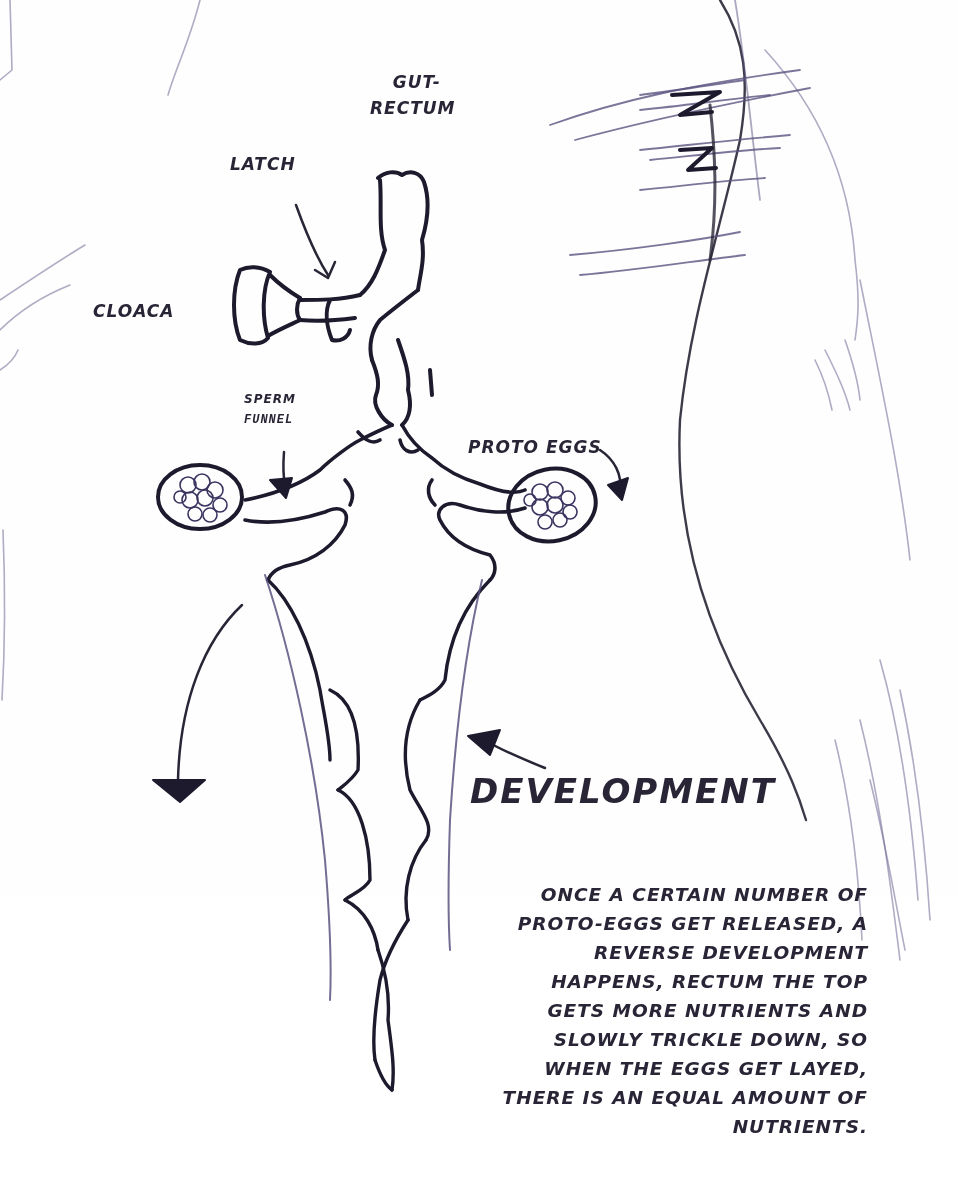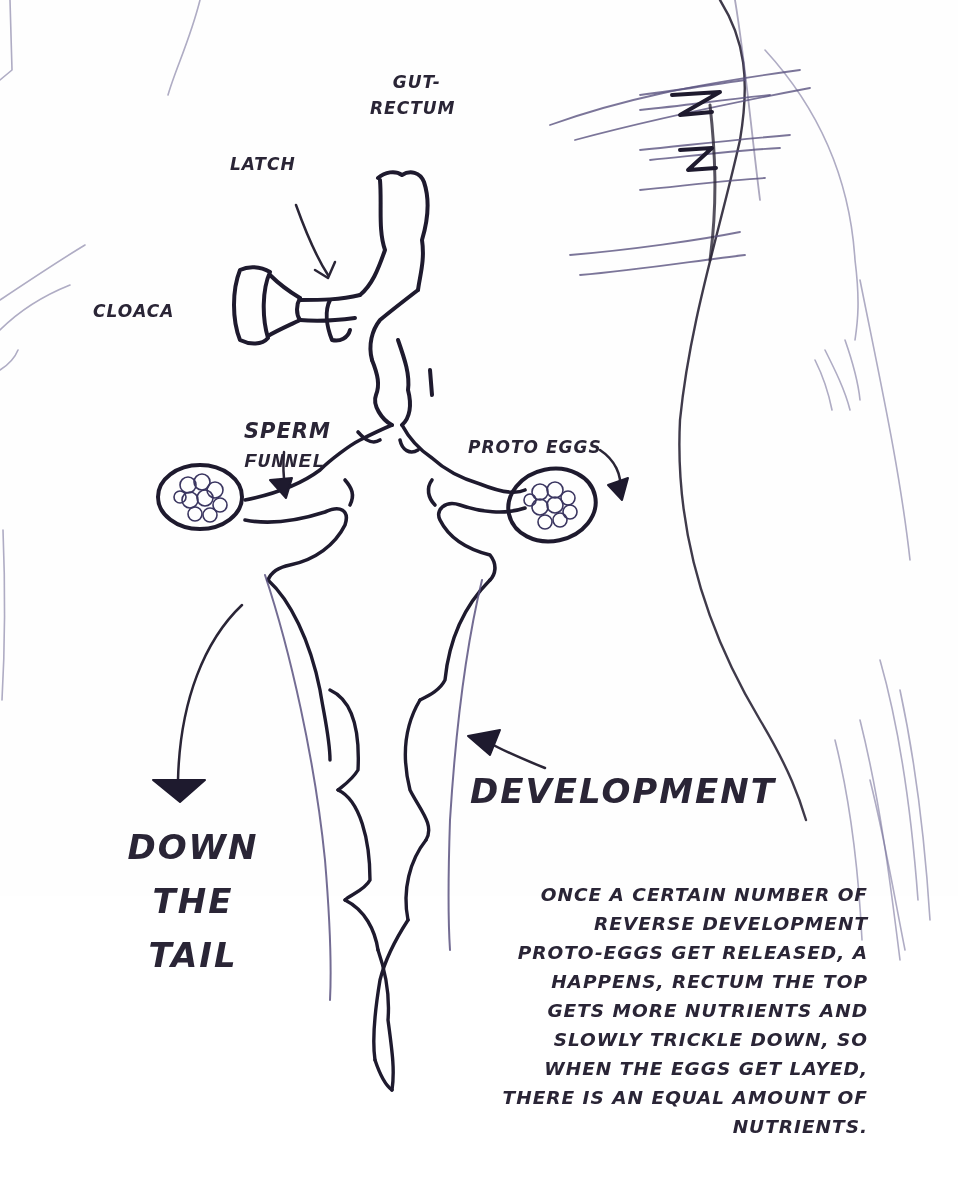--- a/index.html
+++ b/index.html
@@ -11,21 +11,21 @@
     font-family: "DejaVu Sans", sans-serif;
     font-weight: bold;
     font-style: oblique;
     color: #2a2536;
     text-transform: uppercase;
     line-height: 1;
     white-space: nowrap;
     letter-spacing: 1px;
   }
   .small { font-size: 17px; text-align: right; }
-  .tiny { font-size: 21px; margin-top: 28px; }
+  .tiny { font-size: 12px; }
   .big { font-size: 34px; letter-spacing: 2px; }
   .center { text-align: center; }
   .para {
     position: absolute;
     left: 448px; top: 880px; width: 420px;
     font-family: "DejaVu Sans", sans-serif;
     font-weight: bold; font-style: oblique;
     font-size: 18.5px; line-height: 29px;
     color: #2a2536; text-align: right;
     letter-spacing: 1px;
@@ -185,34 +185,29 @@
 
   <div class="lbl small" style="left:93px; top:303px;">CLOACA</div>
 
   <div class="lbl tiny" style="left:244px; top:393px;">
     <div>SPERM</div>
     <div style="margin-top:9px;font-family:Liberation Mono, monospace;">FUNNEL</div>
   </div>
 
   <div class="lbl small" style="left:468px; top:418px;margin-top:21px;">PROTO EGGS</div>
 
-  <div class="lbl big center" style="left:118px; top:830px; width:150px;">
-    <div>DOWN</div>
-    <div style="margin-top:20px;">THE</div>
-    <div style="margin-top:20px;">TAIL</div>
-  </div>
 
   <div class="lbl big center" style="left:470px; top:760px; width:300px;">
     <div style="margin-top:14px;">DEVELOPMENT</div>
   </div>
 
   <div class="para">
     <span>ONCE A CERTAIN NUMBER OF</span>
+    <span>PROTO-EGGS GET RELEASED, A</span>
     <span>REVERSE DEVELOPMENT</span>
-    <span>PROTO-EGGS GET RELEASED, A</span>
     <span>HAPPENS, RECTUM THE TOP</span>
     <span>GETS MORE NUTRIENTS AND</span>
     <span>SLOWLY TRICKLE DOWN, SO</span>
     <span>WHEN THE EGGS GET LAYED,</span>
     <span>THERE IS AN EQUAL AMOUNT OF</span>
     <span>NUTRIENTS.</span>
   </div>
 </div>
 
 </body></html>

